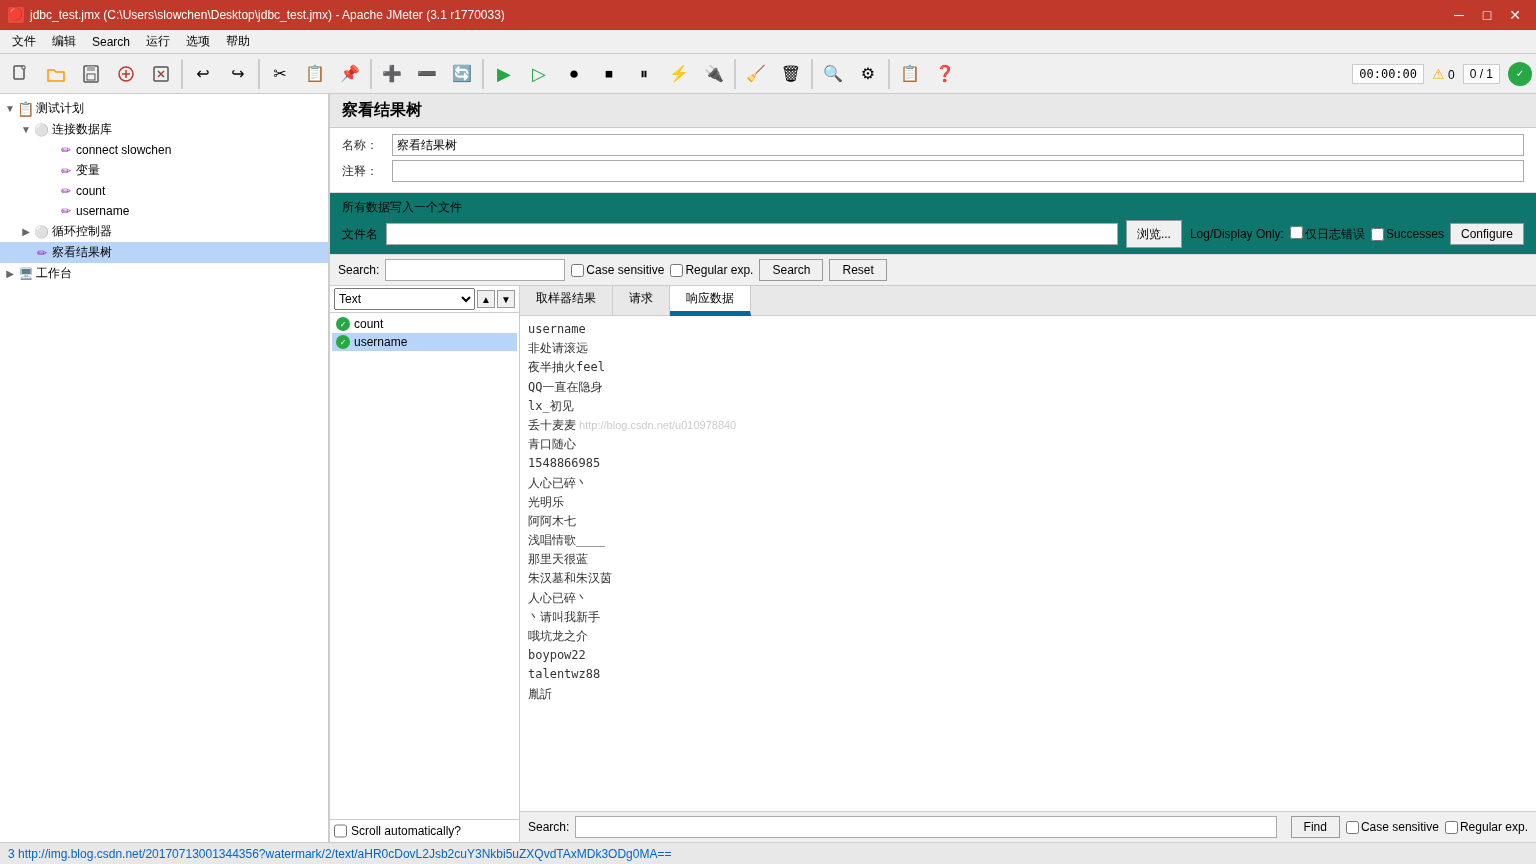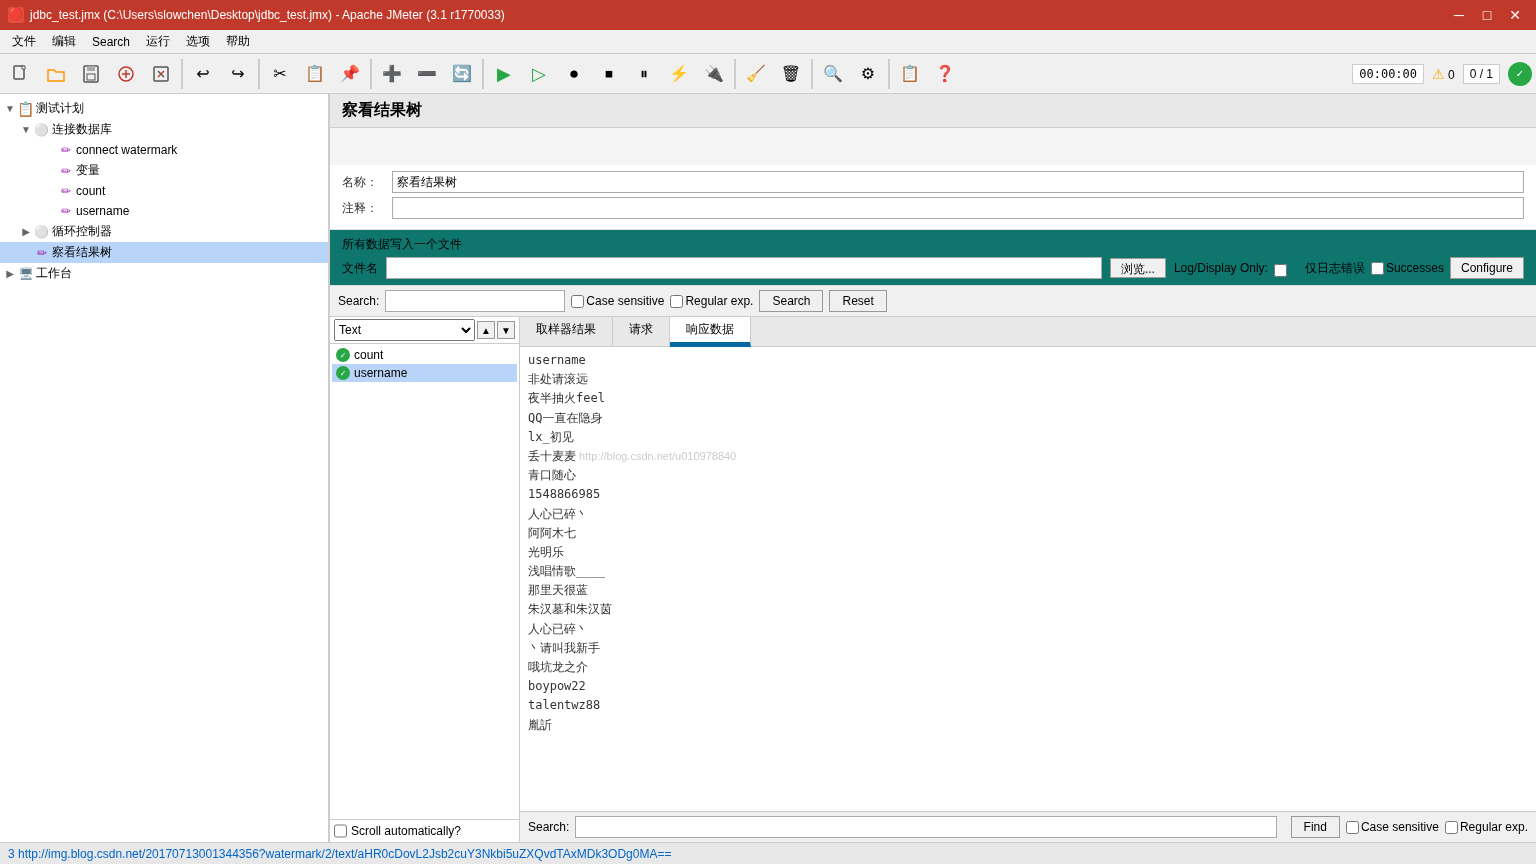--- a/index.html
+++ b/index.html
@@ -107,21 +107,20 @@
       padding: 6px 12px;
       font-size: 16px;
       font-weight: bold;
       border-bottom: 1px solid #ccc;
     }
 
     .form-section {
       background: white;
       padding: 6px 12px;
       border-bottom: 1px solid #ddd;
-      margin-top: 37px;
     }
     .form-row {
       display: flex;
       align-items: center;
       margin-bottom: 4px;
     }
     .form-label {
       width: 50px;
       font-size: 12px;
       color: #333;
@@ -149,21 +148,21 @@
       gap: 4px;
     }
     .file-label { font-size: 12px; width: 40px; }
     .file-input { flex: 1; height: 22px; border: 1px solid #aaa; padding: 2px 4px; }
     .btn-browse {
       padding: 2px 10px;
       background: #f0f0f0;
       border: 1px solid #999;
       cursor: pointer;
       font-size: 12px;
-      height: 20px;
+      height: 28px;
     }
 
     .log-options {
       display: flex;
       align-items: center;
       gap: 6px;
       font-size: 12px;
     }
     .configure-btn {
       padding: 2px 10px;
@@ -432,21 +431,21 @@
 
     <div class="tree-item" style="padding-left: 20px;">
       <span class="tree-toggle">▼</span>
       <span class="tree-icon" style="color: #FF9800;">⚪</span>
       <span class="tree-label">连接数据库</span>
     </div>
 
     <div class="tree-item" style="padding-left: 44px;">
       <span class="tree-toggle" style="width:12px;"></span>
       <span class="tree-icon icon-script">✏</span>
-      <span class="tree-label">connect watermark</span>
+      <span class="tree-label">connect slowchen</span>
     </div>
 
     <div class="tree-item" style="padding-left: 44px;">
       <span class="tree-toggle" style="width:12px;"></span>
       <span class="tree-icon" style="color:#9C27B0;">✏</span>
       <span class="tree-label">变量</span>
     </div>
 
     <div class="tree-item" style="padding-left: 44px;">
       <span class="tree-toggle" style="width:12px;"></span>
@@ -497,21 +496,21 @@
     <div class="file-section">
       <div class="file-section-title">所有数据写入一个文件</div>
       <div style="display: flex; align-items: center; gap: 8px;">
         <div class="file-row" style="flex:1;">
           <span class="file-label">文件名</span>
           <input class="file-input" type="text" value="" style="flex: 1 1 0%;">
         </div>
         <button class="btn-browse">浏览...</button>
         <div class="log-options">
           <span>Log/Display Only:</span>
-          <label style="display:flex;align-items:flex-end;gap:18px;cursor:pointer;">
+          <label style="display:flex;align-items:flex-start;gap:2px;cursor:pointer;">
             <input type="checkbox" style="">
             <span>仅日志错误</span>
           </label>
           <label style="display:flex;align-items:center;gap:2px;cursor:pointer;">
             <input type="checkbox" style="">
             <span>Successes</span>
           </label>
           <button class="configure-btn">Configure</button>
         </div>
       </div>
@@ -574,22 +573,22 @@
 
         <div class="detail-line">username</div>
             <div class="detail-line">非处请滚远</div>
             <div class="detail-line">夜半抽火feel</div>
             <div class="detail-line">QQ一直在隐身</div>
             <div class="detail-line">lx_初见</div>
             <div class="detail-line">丢十麦麦<span class="watermark"> http://blog.csdn.net/u010978840</span></div>
             <div class="detail-line">青口随心</div>
             <div class="detail-line">1548866985</div>
             <div class="detail-line">人心已碎丶</div>
+            <div class="detail-line">光明乐</div>
             <div class="detail-line">阿阿木七</div>
-            <div class="detail-line">光明乐</div>
             <div class="detail-line">浅唱情歌____</div>
             <div class="detail-line">那里天很蓝</div>
             <div class="detail-line">朱汉墓和朱汉茵</div>
             <div class="detail-line">人心已碎丶</div>
             <div class="detail-line">丶请叫我新手</div>
             <div class="detail-line">哦坑龙之介</div>
             <div class="detail-line">boypow22</div>
             <div class="detail-line">talentwz88</div>
             <div class="detail-line">胤訢</div>
           </div>

